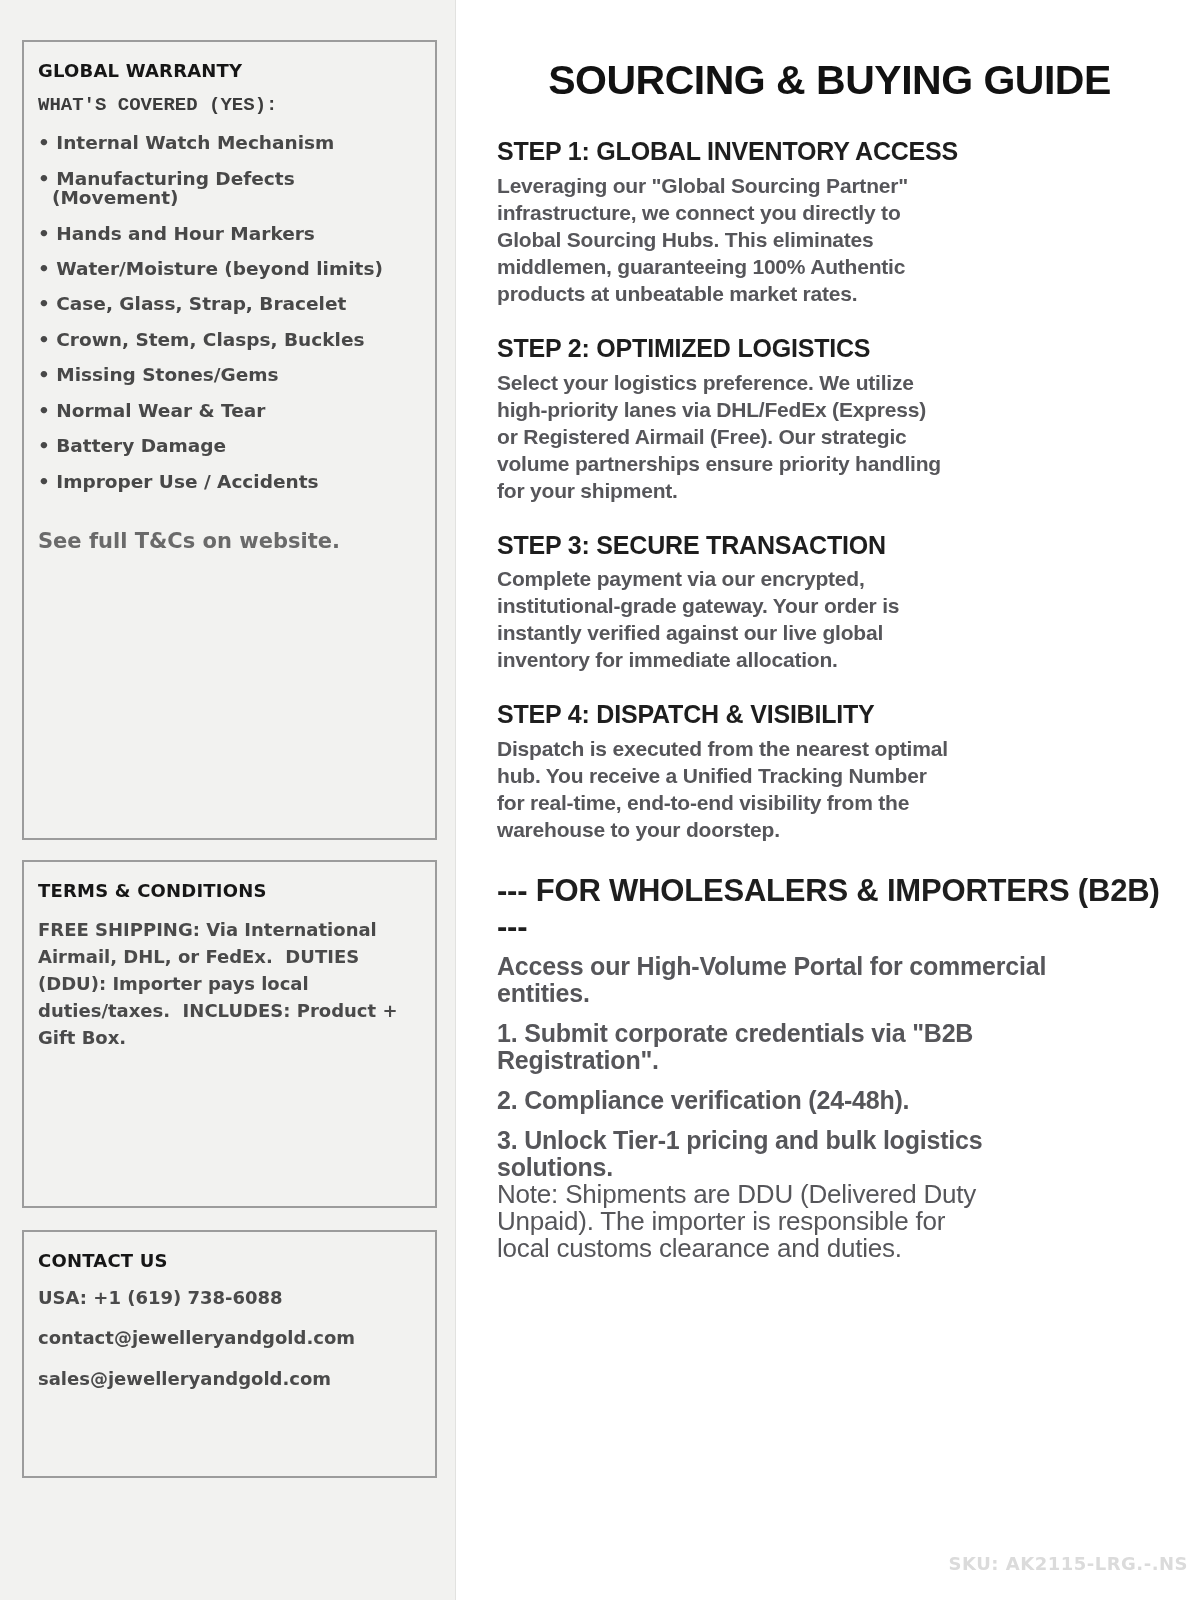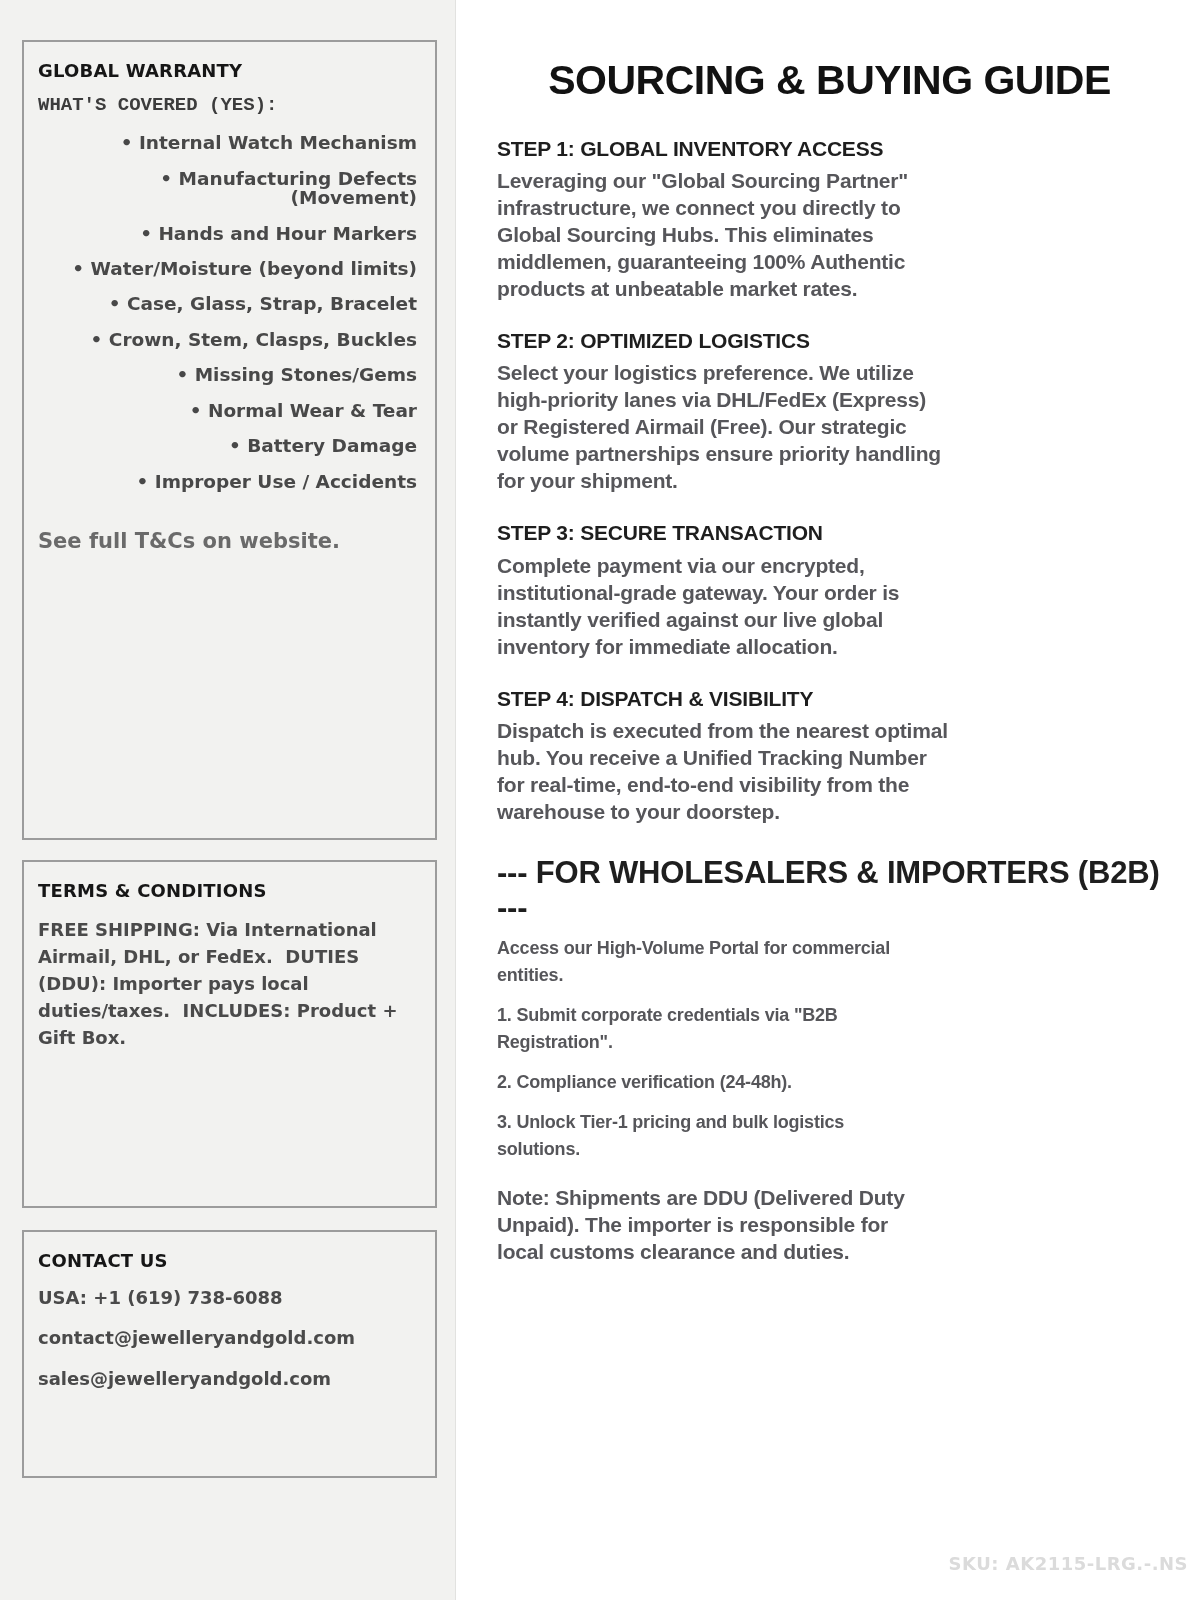--- a/index.html
+++ b/index.html
@@ -34,21 +34,21 @@
   .side-title {
     font-size: 18px; font-weight: 800; color: #161616;
     letter-spacing: 0.2px; line-height: 1.2;
     margin: 2px 0 0 0;
   }
   .side-subhead {
     font-size: 19px; font-weight: 800; color: #3c3c3c;
     margin-top: 12px; line-height: 1.25; font-family: Liberation Mono, monospace;
   }
   .side-subhead.second { margin-top: 40px; }
-  ul.side-list { list-style: none; margin: 4px 0 0 0; padding: 0; text-align: right; }
+  ul.side-list { list-style: none; margin: 4px 0 0 0; padding: 0; }
   ul.side-list li {
     font-size: 18.5px; font-weight: 700; color: #484848;
     margin-top: 16px; line-height: 1.05;
     padding-left: 14px; text-indent: -14px;
   }
   ul.side-list li::before { content: "\2022\00a0"; color: #484848; }
   .side-note {
     font-size: 21px; font-weight: 700; color: #6a6a6a;
     margin-top: 38px;
   }
@@ -71,42 +71,42 @@
     padding: 0 38px 0 40px;
     font-family: "Liberation Sans", sans-serif;
   }
   .main-title {
     margin-top: 58px;
     text-align: center;
     font-size: 41px; font-weight: 800; color: #121212;
     letter-spacing: -0.5px; line-height: 1.1;
   }
   .step-heading {
-    font-size: 21px; font-weight: 800; color: #1e1e1e;
+    font-size: 25px; font-weight: 800; color: #1e1e1e;
     margin-top: 27px; line-height: 1.15; letter-spacing: -0.2px;
   }
   .step-heading.first { margin-top: 34px; }
   .step-body {
     font-size: 21px; font-weight: 700; color: #56565a;
     line-height: 27px; margin-top: 6px;
     white-space: pre-line; letter-spacing: -0.2px;
   }
   .b2b-heading {
     font-size: 31px; font-weight: 800; color: #1e1e1e;
     margin-top: 30px; line-height: 1.15; letter-spacing: -0.2px;
   }
   .b2b-intro, .b2b-item {
-    font-size: 18px; font-weight: 700; color: #56565a;
+    font-size: 25px; font-weight: 700; color: #56565a;
     line-height: 27px; margin-top: 9px;
     white-space: pre-line; letter-spacing: -0.2px;
   }
   .b2b-item { margin-top: 13px; }
   .b2b-note {
-    font-size: 21px; font-weight: 700; color: #56565a;
-    line-height: 27px; margin-top: 21px;
+    font-size: 26px; font-weight: 400; color: #56565a;
+    line-height: 27px; 
     white-space: pre-line; letter-spacing: -0.2px;
   }
   .sku {
     position: absolute; right: 12px; top: 1553px;
     font-family: "DejaVu Sans", sans-serif;
     font-size: 18px; font-weight: 700; color: #dbdbdb;
     letter-spacing: 0.5px;
   }
 </style>
 </head>

